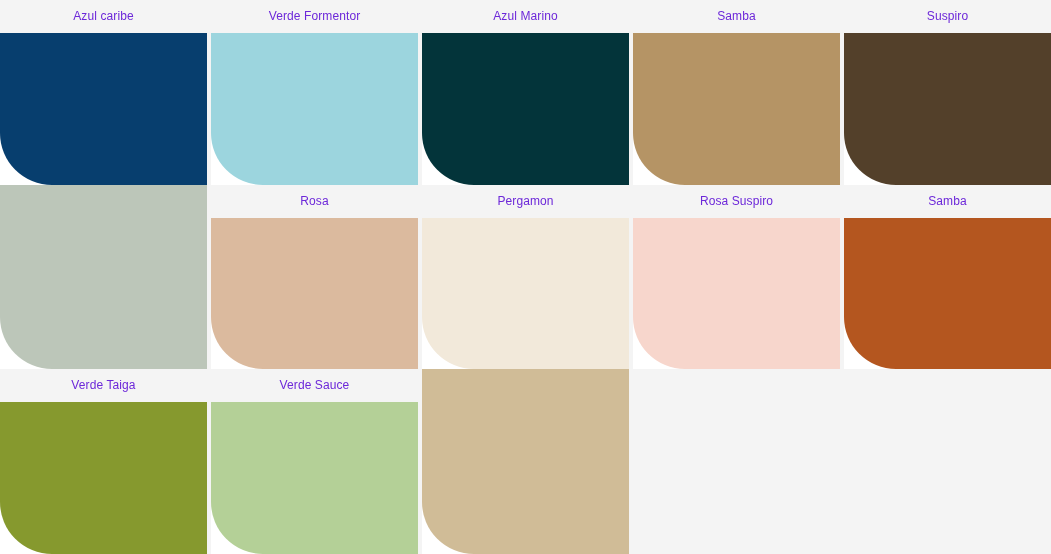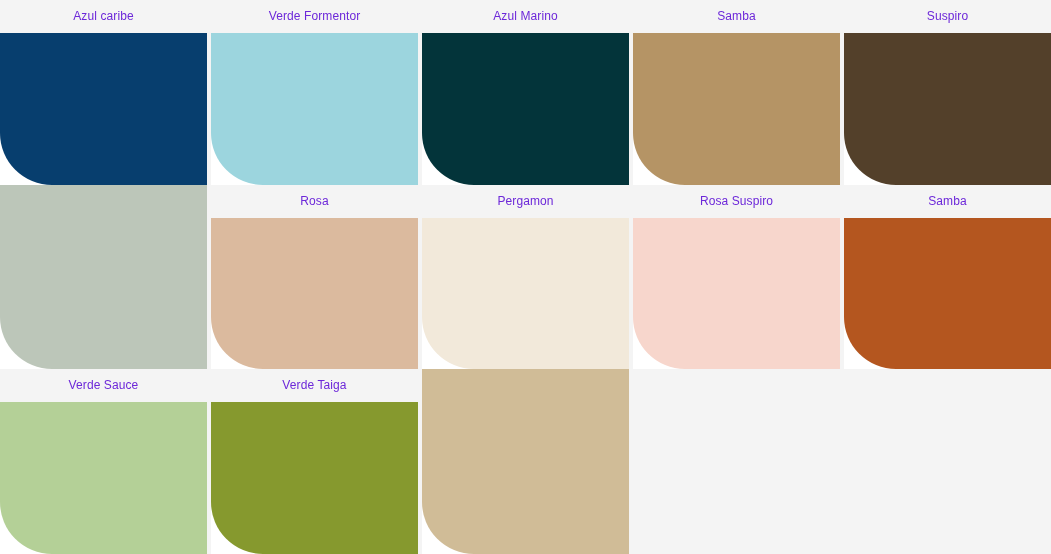--- a/index.html
+++ b/index.html
@@ -129,29 +129,29 @@
         <div class="swatch-color" style="background: rgb(247, 214, 204);"></div>
       </div>
     </div>
     <div class="swatch-cell">
       <div class="swatch-label">Samba</div>
       <div class="swatch-tile">
         <div class="swatch-color" style="background: rgb(180, 86, 31);"></div>
       </div>
     </div>
     <div class="swatch-cell">
+      <div class="swatch-label">Verde Taiga</div>
+      <div class="swatch-tile">
+        <div class="swatch-color" style="background: rgb(134, 153, 46);"></div>
+      </div>
+    </div>
+    <div class="swatch-cell">
       <div class="swatch-label">Verde Sauce</div>
       <div class="swatch-tile">
         <div class="swatch-color" style="background: rgb(180, 208, 151);"></div>
-      </div>
-    </div>
-    <div class="swatch-cell">
-      <div class="swatch-label">Verde Taiga</div>
-      <div class="swatch-tile">
-        <div class="swatch-color" style="background: rgb(134, 153, 46);"></div>
       </div>
     </div>
     <div class="swatch-cell">
       <div class="swatch-tile">
         <div class="swatch-color" style="background: rgb(208, 188, 151);"></div>
       </div>
     </div>
     <div class="swatch-cell is-empty">
       <div class="swatch-label"></div>
       <div class="swatch-tile"></div>

